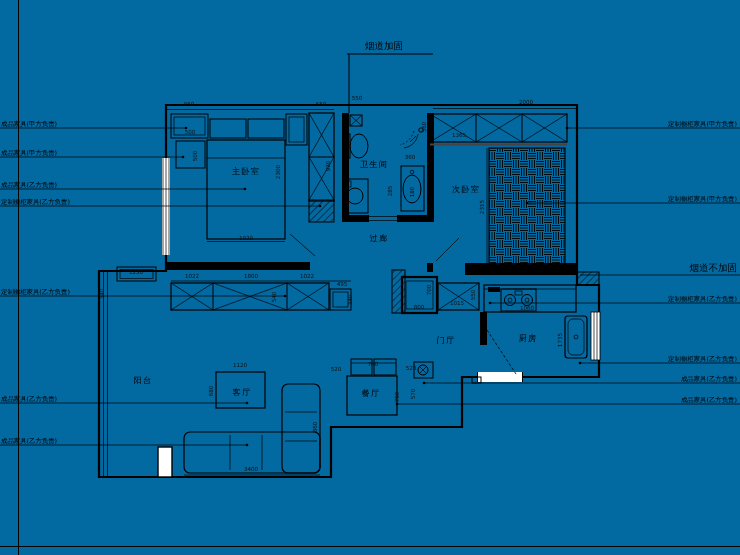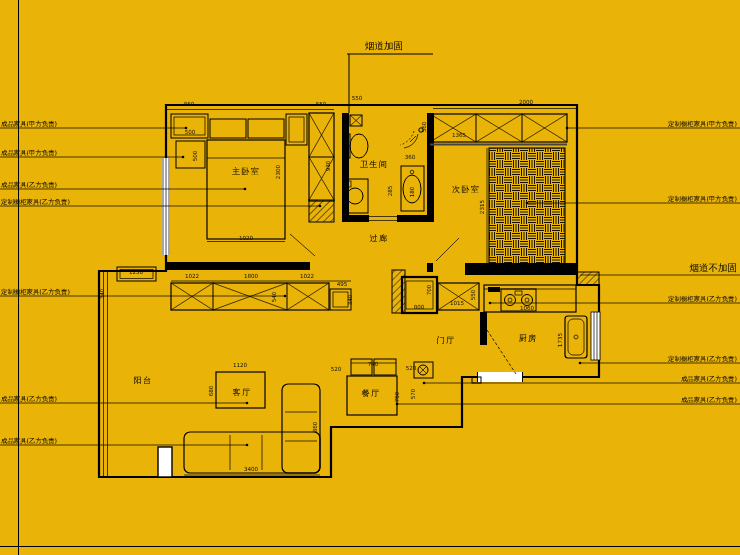--- a/index.html
+++ b/index.html
@@ -1,16 +1,16 @@
 <!DOCTYPE html>
 <html><head>
 <meta charset="utf-8">
 <style>
   html,body{margin:0;padding:0;background:#fff;}
-  .sheet{position:relative;width:740px;height:555px;background:#eab308;overflow:hidden;
+  .sheet{position:relative;width:740px;height:555px;background:#0369a1;overflow:hidden;
          font-family:"DejaVu Sans",sans-serif;}
   svg{position:absolute;left:0;top:0;}
   .ln{stroke:#000;stroke-width:1;fill:none}
   .ln12{stroke:#000;stroke-width:1.2;fill:none}
   .ln2{stroke:#000;stroke-width:2.2;fill:none}
   .thin{stroke:#000;stroke-width:.7;fill:none}
   .dash{stroke:#000;stroke-width:.8;fill:none;stroke-dasharray:3 2}
   .dim{font-size:5.6px;fill:#111;font-family:"DejaVu Sans",sans-serif;}
   .room{font-size:8.2px;fill:#000;letter-spacing:1.2px;font-family:"DejaVu Sans",sans-serif;}
   .anno{font-size:6.4px;fill:#000;font-family:"DejaVu Sans",sans-serif;}

